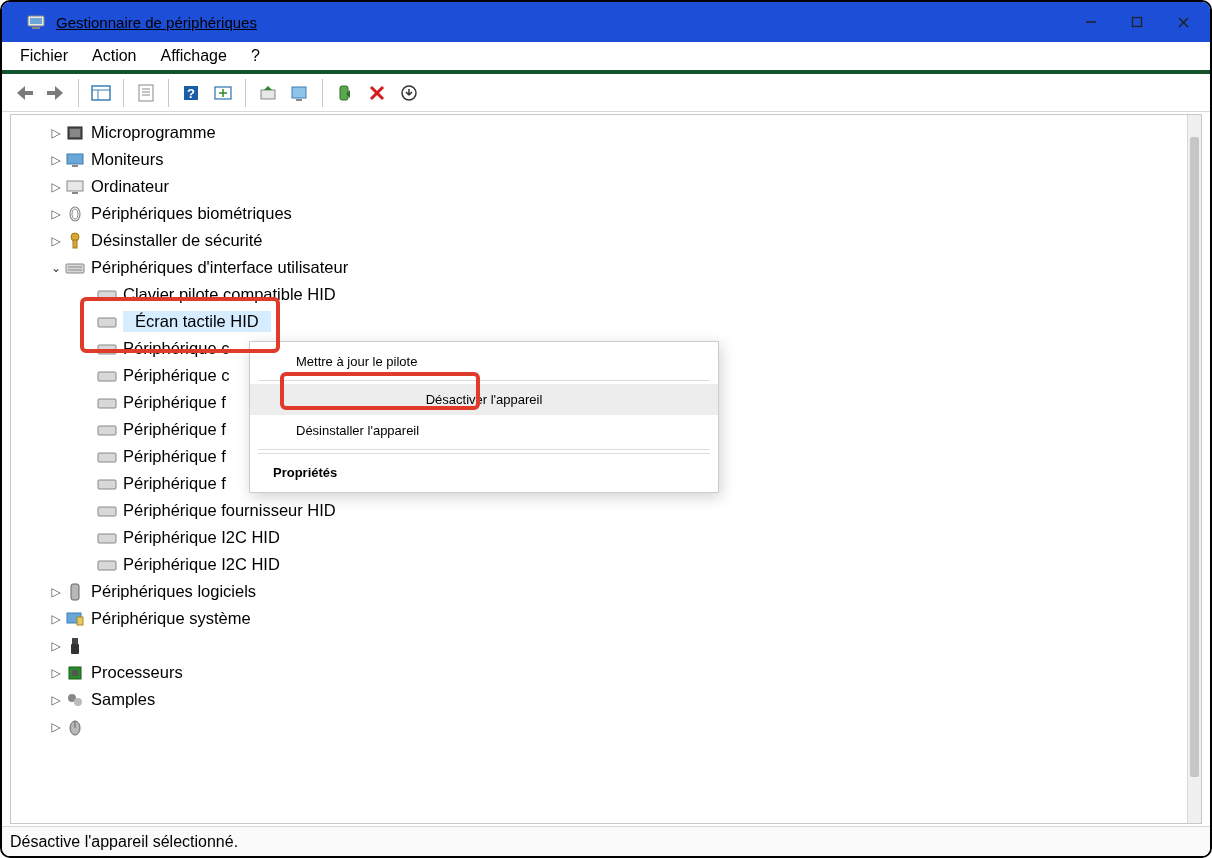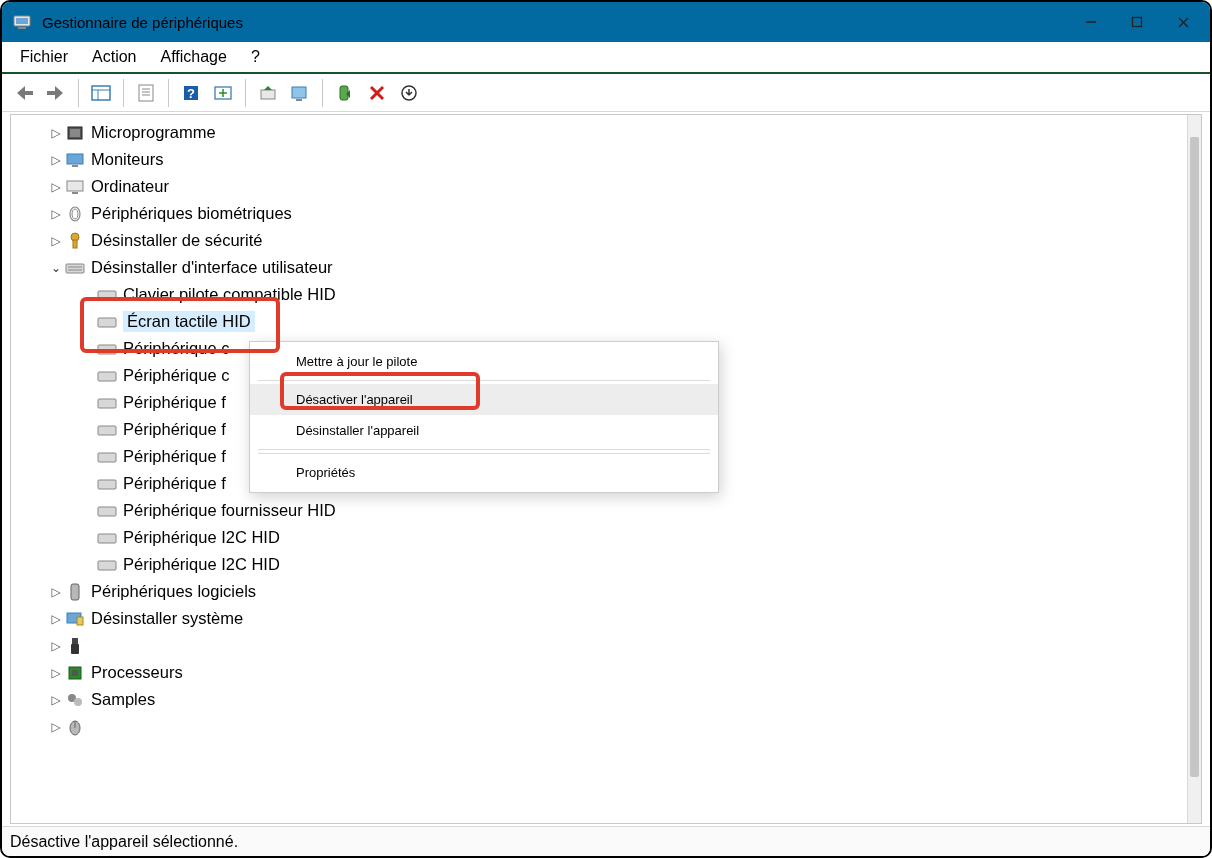--- a/index.html
+++ b/index.html
@@ -13,39 +13,40 @@
     overflow: hidden;
     border: 2px solid #000;
     border-radius: 10px;
     position: relative;
   }
   
   .titlebar {
     height: 40px;
     display: flex;
     align-items: center;
-    padding: 0 4px 0 10px;
-    background: #0369a1;
+    padding: 0 4px 0 24px;
+    background: #1d4ed8;
+    text-decoration: underline;
   }
   .titlebar .app-icon { width: 20px; height: 20px; margin-right: 10px; display:flex; align-items:center; justify-content:center;}
   .titlebar .title { flex: 1; font-size: 15px; }
   .win-controls { display: flex; }
   .win-btn {
     width: 46px; height: 40px;
     display: flex; align-items: center; justify-content: center;
     font-size: 14px;
   }
   
   .menubar {
     height: 32px;
     display: flex;
     align-items: center;
     gap: 24px;
     padding: 0 18px;
-    border-bottom: 2px solid #14532d;
+    border-bottom: 4px solid #14532d;
   }
   .menubar .menu-item { font-size: 16px; }
   
   .toolbar {
     height: 38px;
     display: flex;
     align-items: center;
     padding: 0 6px;
     border-bottom: 1px solid #d8d8d8;
     gap: 0;
@@ -124,22 +125,23 @@
     box-shadow: 2px 4px 14px rgba(0,0,0,0.18);
     z-index: 40;
     padding: 4px 0;
   }
   .ctx-item {
     padding: 8px 46px;
     font-size: 13px;
   }
   .ctx-item.hover {
     background: #ededed;
-  }
-  .ctx-item.bold { font-weight: 400; }
+    text-align: center;
+  }
+  .ctx-item.bold { font-weight: 700; padding-left: 23px; }
   .ctx-sep {
     height: 1px; background: #dcdcdc; margin: 3px 8px;
   }
   
   .statusbar {
     position: absolute;
     bottom: 0; left: 0; right: 0;
     height: 30px;
     display: flex;
     align-items: center;
@@ -344,41 +346,41 @@
     <div class="node">
       <span class="ind" style="width:36px"></span>
       <span class="expand" style="color:#333">⌄</span>
       <span class="dev-icon">
           <svg width="20" height="14">
             <rect x="1" y="3" width="18" height="9" rx="1" fill="#d8d8d8" stroke="#888"></rect>
             <line x1="3" y1="6" x2="17" y2="6" stroke="#888"></line>
             <line x1="3" y1="9" x2="17" y2="9" stroke="#888"></line>
           </svg>
         </span>
-      <span class="label">Désinstaller d'interface utilisateur</span>
+      <span class="label">Périphériques d'interface utilisateur</span>
     </div>
 
     <div class="node">
       <span class="ind" style="width:86px"></span>
       <span class="dev-icon">
           <svg width="20" height="14">
             <rect x="1" y="3" width="18" height="9" rx="1" fill="#d8d8d8" stroke="#888"></rect>
           </svg>
         </span>
       <span class="label">Clavier pilote compatible HID</span>
     </div>
 
     <div class="node">
       <span class="ind" style="width:86px"></span>
       <span class="dev-icon">
           <svg width="20" height="14">
             <rect x="1" y="3" width="18" height="9" rx="1" fill="#d8d8d8" stroke="#888"></rect>
           </svg>
         </span>
-      <span class="label selected" style="padding:1px 4px">Écran tactile HID</span>
+      <span class="label selected" style="padding:1px 12px">Écran tactile HID</span>
     </div>
 
     <div class="node">
       <span class="ind" style="width:86px"></span>
       <span class="dev-icon">
           <svg width="20" height="14">
             <rect x="1" y="3" width="18" height="9" rx="1" fill="#d8d8d8" stroke="#888"></rect>
           </svg>
         </span>
       <span class="label">Périphérique c</span>
@@ -468,21 +470,21 @@
     </div>
     <div class="node">
       <span class="ind" style="width:36px"></span>
       <span class="expand">▷</span>
       <span class="dev-icon">
           <svg width="18" height="16">
             <rect x="1" y="2" width="14" height="10" fill="#6aa6d8" stroke="#3a7fb5"></rect>
             <rect x="11" y="6" width="6" height="8" fill="#e8c860" stroke="#a58820"></rect>
           </svg>
         </span>
-      <span class="label">Désinstaller système</span>
+      <span class="label">Périphérique système</span>
     </div>
     <div class="node">
       <span class="ind" style="width:36px"></span>
       <span class="expand">▷</span>
       <span class="dev-icon">
           <svg width="14" height="18">
             <rect x="4" y="1" width="6" height="6" fill="#444"></rect>
             <rect x="3" y="7" width="8" height="10" rx="1" fill="#333"></rect>
           </svg>
         </span>

